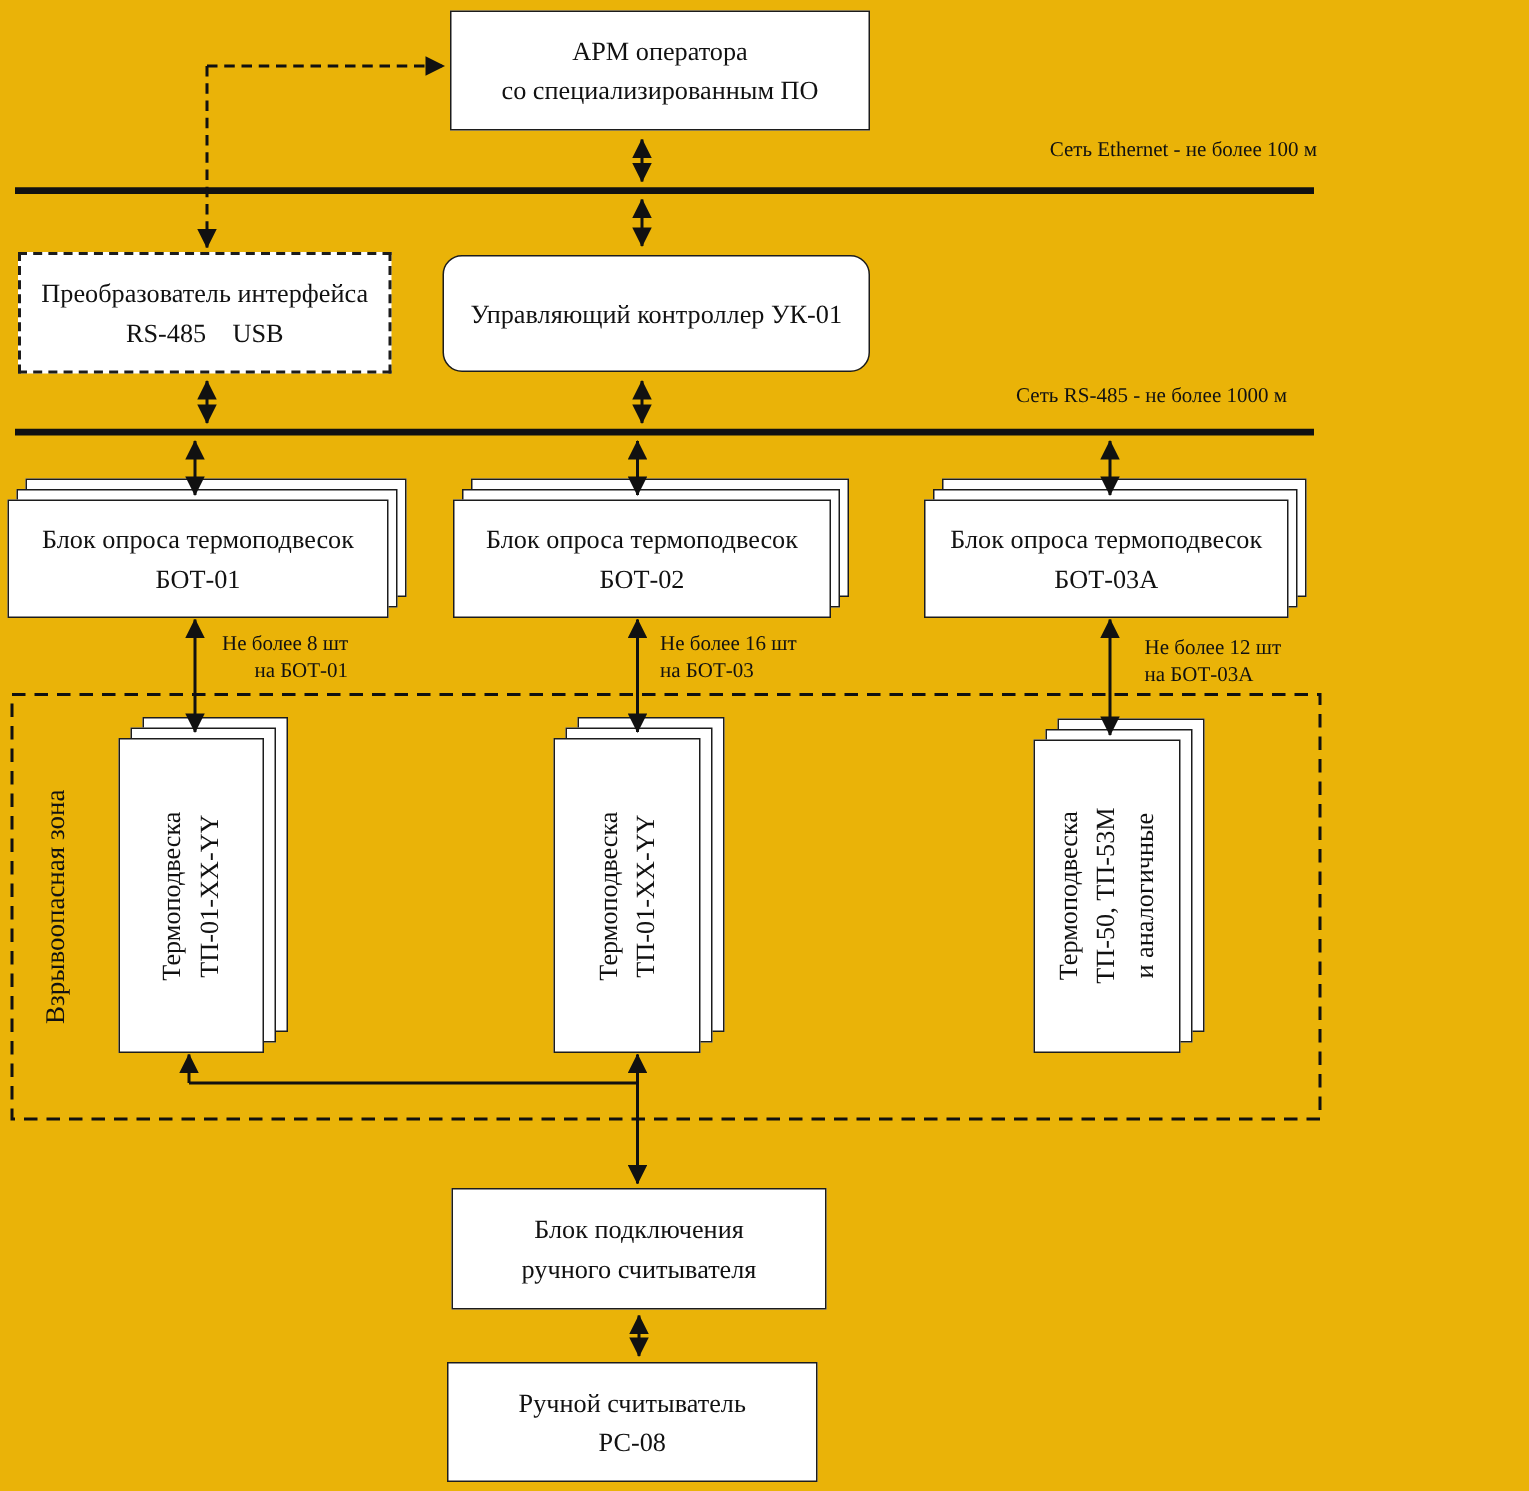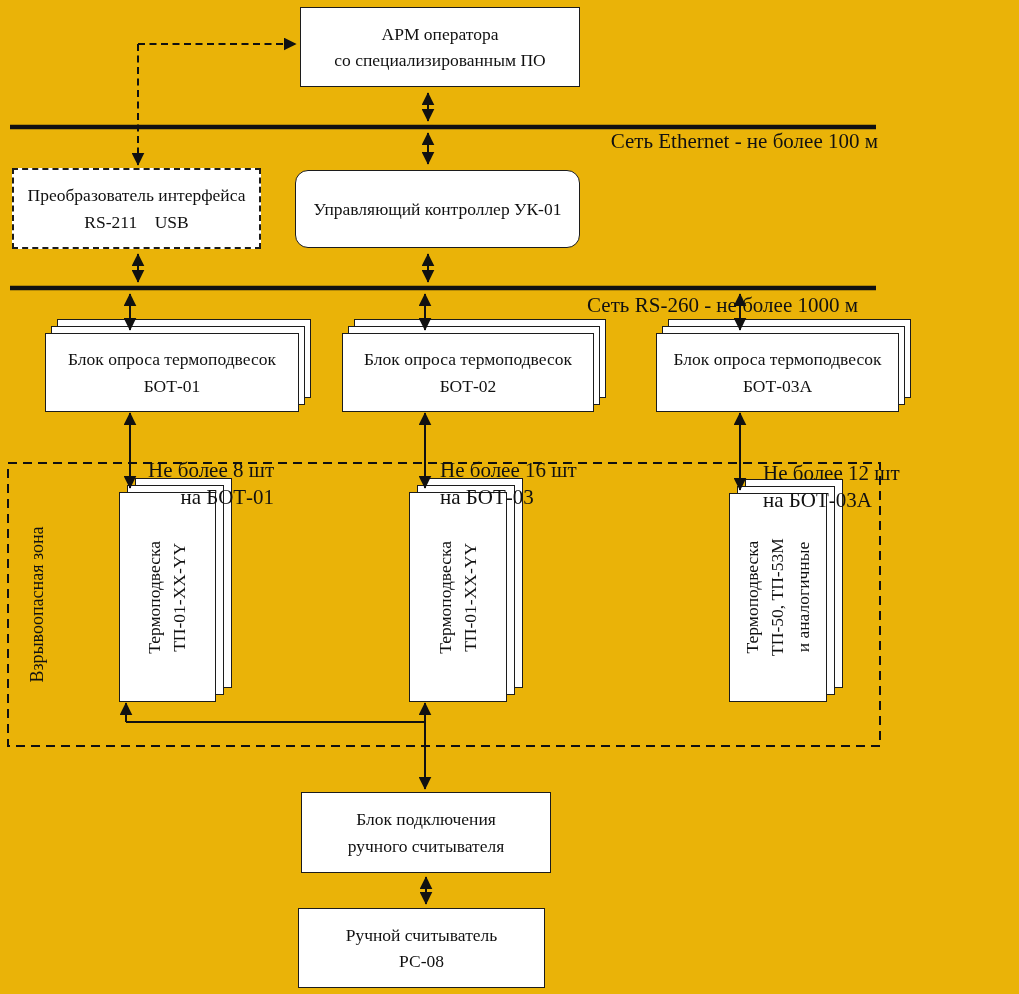--- a/index.html
+++ b/index.html
@@ -3,26 +3,26 @@
 <meta charset="utf-8">
 <style>
   html,body{margin:0;padding:0;background:#fff;}
   #canvas{position:relative;width:1019px;height:994px;background:#eab308;overflow:hidden;
           font-family:"Liberation Serif","DejaVu Serif",serif;color:#111;}
   #wires{position:absolute;left:0;top:0;z-index:5;pointer-events:none;}
   .box{position:absolute;background:#fff;border:1.6px solid #1c1c1c;display:flex;
        align-items:center;justify-content:center;text-align:center;
        font-size:17.5px;line-height:1.5;white-space:pre-wrap;z-index:2;}
   .dashed{border:2px dashed #1c1c1c;}
-  .stack{position:absolute;z-index:2;margin-left:40px;}
+  .stack{position:absolute;z-index:2;}
   .layer{position:absolute;background:#fff;border:1.5px solid #1c1c1c;}
   .front{position:absolute;}
   .vbox .vtext{transform:rotate(-90deg);white-space:pre;text-align:center;
        line-height:1.45;font-size:17.5px;display:block;width:max-content;}
-  .freelabel{position:absolute;font-size:21px;line-height:1.3;white-space:pre-wrap;z-index:3;margin-top:36px;}
+  .freelabel{position:absolute;font-size:14px;line-height:1.3;white-space:pre-wrap;z-index:3;}
   .buslabel{text-align:right;}
   .zone-label-wrap{position:absolute;display:flex;align-items:center;justify-content:center;z-index:3;}
   .zone-label-wrap span{transform:rotate(-90deg);white-space:nowrap;font-size:18px;}
 </style>
 </head>
 <body>
 
 <div id="canvas">
 
   <svg id="wires" width="1019" height="994" viewBox="0 0 1019 994">
@@ -63,25 +63,25 @@
       <rect x="8" y="463" width="872" height="283" stroke-dasharray="9 6"></rect>
     </g>
   </svg>
 
   <div class="box" style="left:300px;top:7px;width:278px;height:78px;">АРМ оператора
 со специализированным ПО</div>
 
   <div class="freelabel buslabel" style="left:598px;top:92px;width:280px;">Сеть Ethernet - не более 100 м</div>
 
   <div class="box dashed" style="left:12px;top:168px;width:245px;height:77px;">Преобразователь интерфейса
-RS-211    USB</div>
+RS-485    USB</div>
 
   <div class="box" style="left:295px;top:170px;width:283px;height:76px;border-radius:13px;">Управляющий контроллер УК-01</div>
 
-  <div class="freelabel buslabel" style="left:578px;top:256px;width:280px;">Сеть RS-260 - не более 1000 м</div>
+  <div class="freelabel buslabel" style="left:578px;top:256px;width:280px;">Сеть RS-485 - не более 1000 м</div>
 
   <div class="stack" style="left:5px;top:319px;width:266px;height:92px;">
     <div class="layer" style="left:12px;top:0;width:252px;height:77px;"></div>
     <div class="layer" style="left:6px;top:7px;width:252px;height:77px;"></div>
     <div class="box front" style="left:0;top:14px;width:252px;height:77px;">Блок опроса термоподвесок
 БОТ-01</div>
   </div>
   <div class="stack" style="left:302px;top:319px;width:266px;height:92px;">
     <div class="layer" style="left:12px;top:0;width:250px;height:77px;"></div>
     <div class="layer" style="left:6px;top:7px;width:250px;height:77px;"></div>

